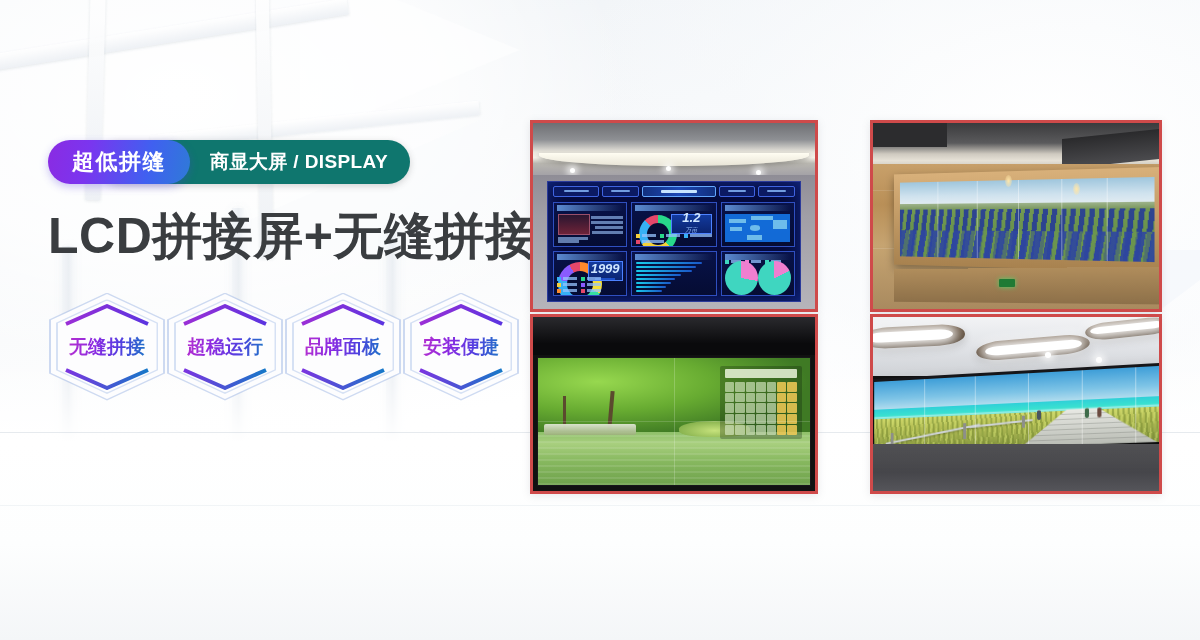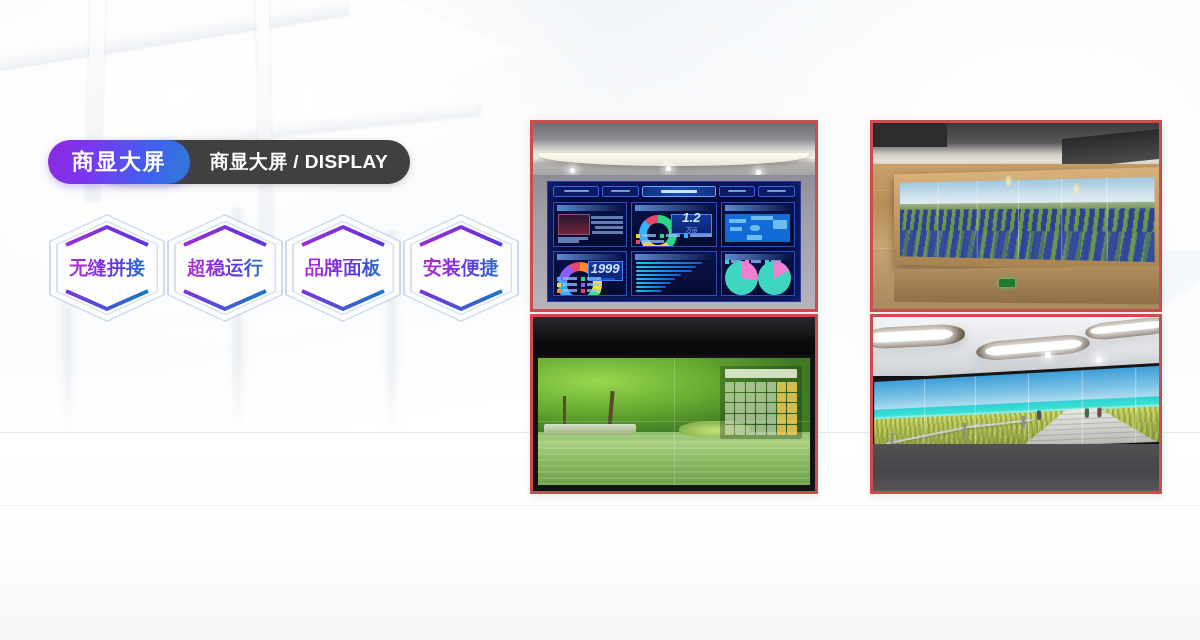--- a/index.html
+++ b/index.html
@@ -43,21 +43,21 @@
   .f3{right:-40px;top:250px;width:0;height:0;border-left:200px solid rgba(239,244,249,.75);
       border-bottom:150px solid transparent;}
   .f4{left:0;top:430px;width:0;height:0;border-right:420px solid rgba(255,255,255,.9);
       border-bottom:70px solid transparent;}
 
   
   .left{position:absolute;left:48px;top:140px;width:500px;}
 
   .badge-row{display:flex;align-items:stretch;height:44px;}
   .badge-dark{position:relative;display:flex;align-items:center;height:44px;
-     background:#404040;border-radius:22px;padding:0 22px 0 112px;margin-left:-92px;
+     background:#0f766e;border-radius:22px;padding:0 22px 0 112px;margin-left:-92px;
      box-shadow:0 2px 7px rgba(60,60,60,.22);}
   .badge-dark span{color:#fff;font-size:19px;font-weight:bold;letter-spacing:.4px;white-space:nowrap;}
   .badge-brand{position:relative;z-index:2;display:flex;align-items:center;justify-content:center;
      height:44px;padding:0 24px;border-radius:22px;
      background:linear-gradient(100deg,#8a2be2 0%,#7b35ef 28%,#4060f0 70%,#2f7ad8 100%);
      box-shadow:0 3px 9px rgba(80,60,220,.3);}
   .badge-brand span{color:#fff;font-size:22px;font-weight:bold;letter-spacing:1.5px;white-space:nowrap;}
 
   .headline{margin-top:26px;font-size:50px;font-weight:bold;color:#3a3d40;letter-spacing:.5px;line-height:1.05;white-space:nowrap;}
   .subhead{margin-top:12px;font-size:21px;color:#8c9196;letter-spacing:.2px;white-space:nowrap;}
@@ -253,27 +253,28 @@
     <div class="floor">
       <div class="floor-line" style="top:26%"></div>
       <div class="floor-line" style="top:52%;opacity:.5"></div>
     </div>
   </div>
 
   <div class="left">
 
     <div class="badge-row">
       <div class="badge-brand">
-        <span>商显大屏</span>
+        <span>超低拼缝</span>
       </div>
       <div class="badge-dark">
         <span>商显大屏 / DISPLAY</span>
       </div>
     </div>
 
+    <div class="headline">LCD拼接屏+无缝拼接</div>
 
     <div class="feats">
 
       <div class="feat">
         <div class="hex-out"></div>
         <div class="hex-mid"></div>
         <div class="chev chev-top">
           <svg viewBox="0 0 86 24">
               <defs>
                 <linearGradient id="gtA" x1="0" y1="0" x2="1" y2="0">

